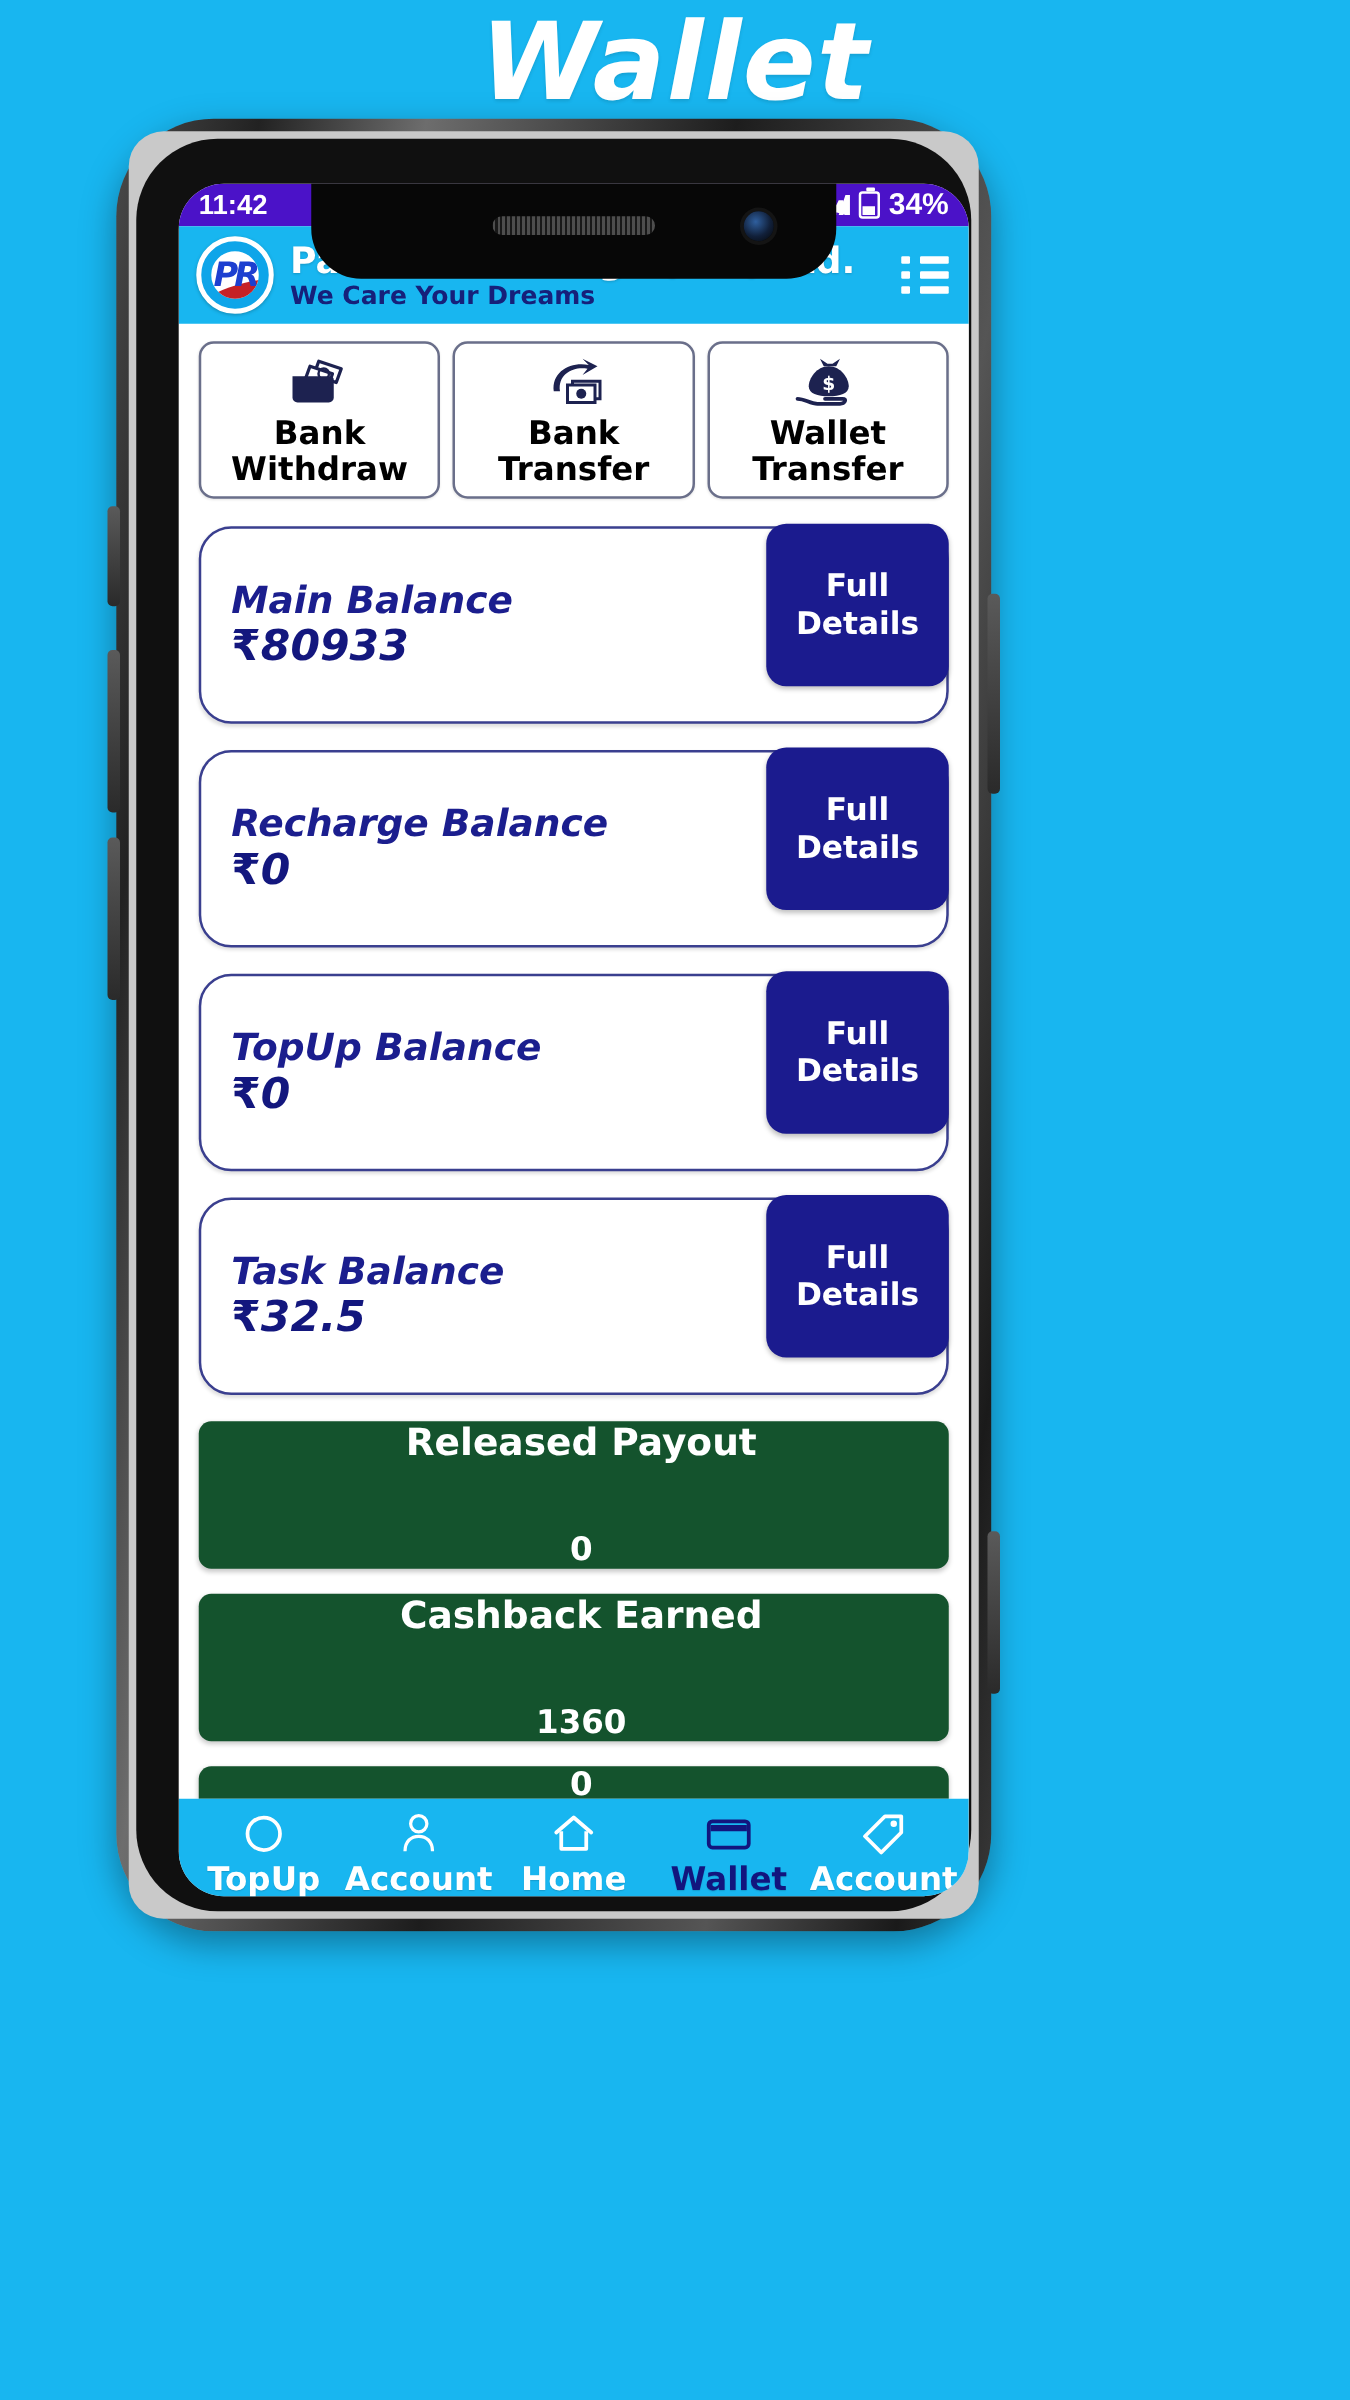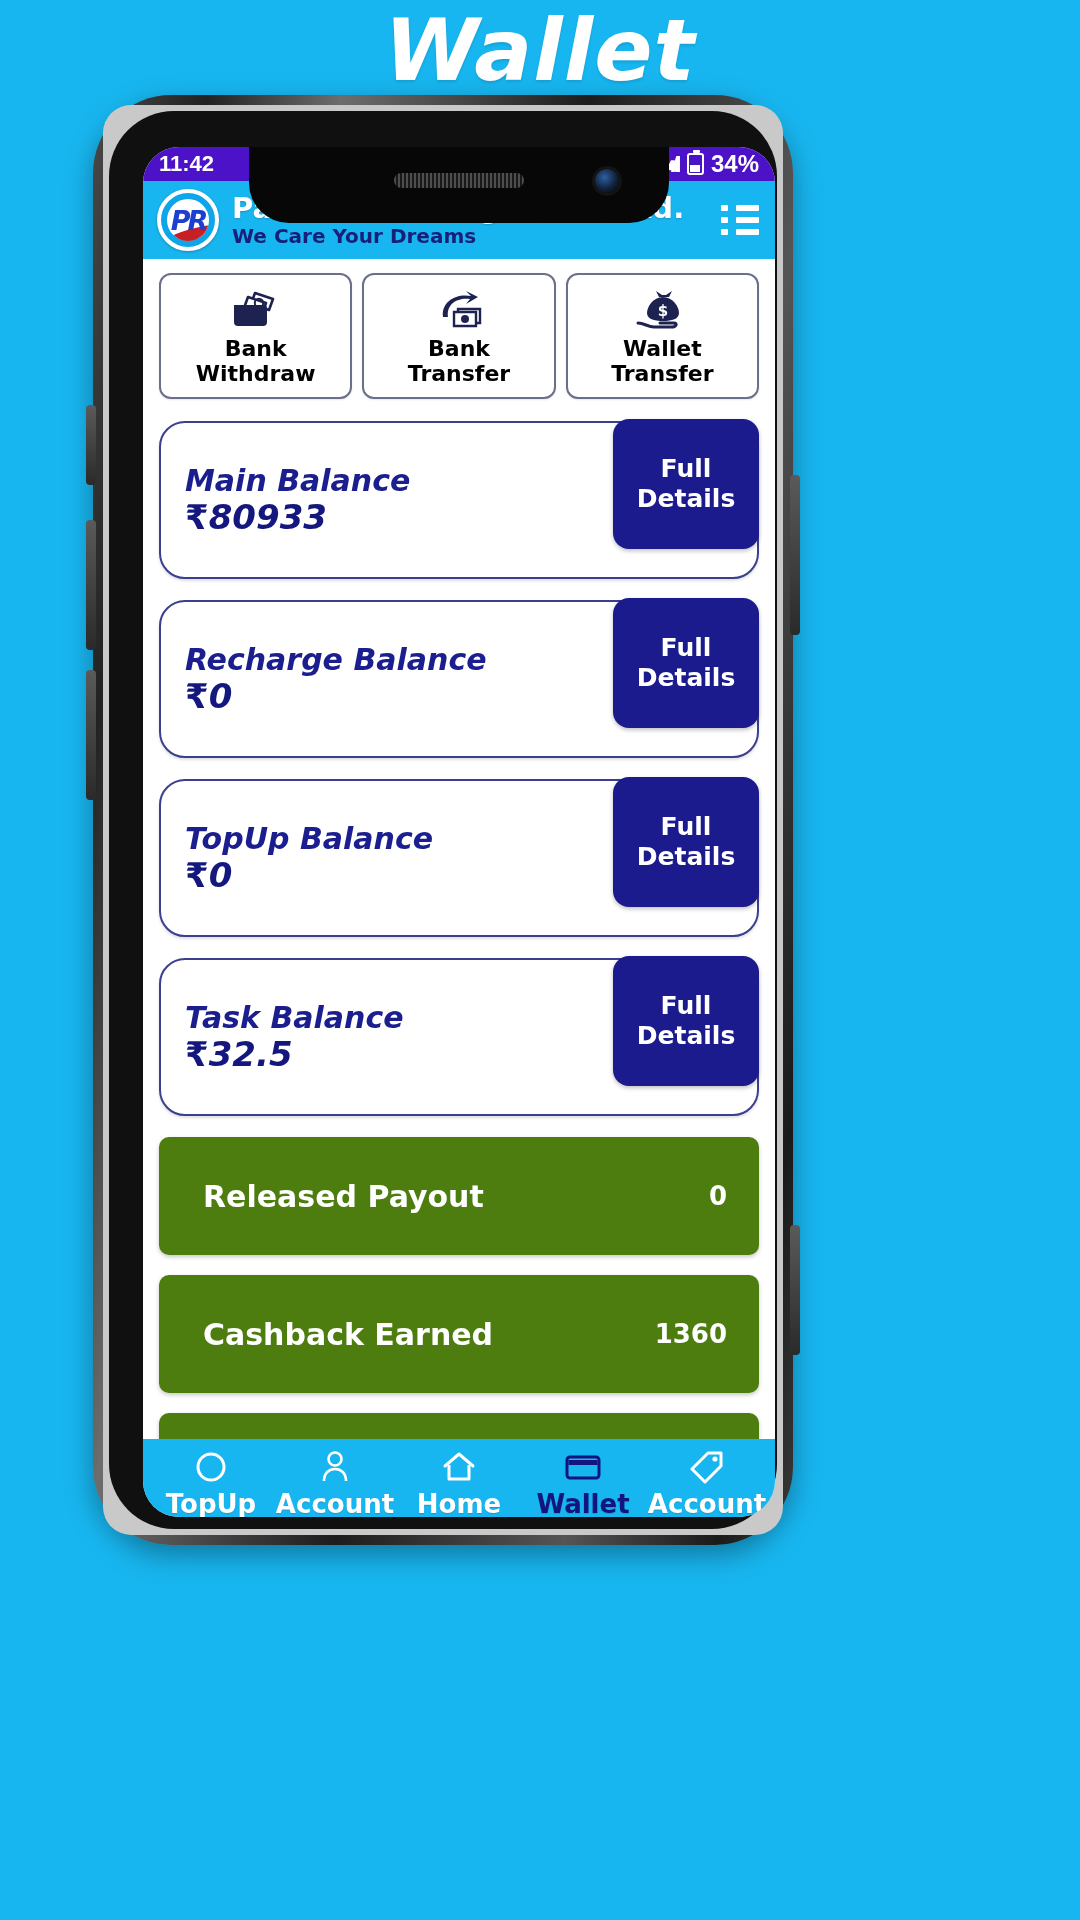--- a/index.html
+++ b/index.html
@@ -121,21 +121,21 @@
     width:62px; height:62px; border-radius:50%;
     background:#ffffff;
     border:3px solid #ffffff;
     display:flex; align-items:center; justify-content:center;
     flex:0 0 auto;
     position:relative;
     box-shadow:0 1px 3px rgba(0,0,0,.25);
   }
   .logo-ring {
     width:54px; height:54px; border-radius:50%;
-    border:6px solid #0ea5e9;
+    border:8px solid #0ea5e9;
     display:flex; align-items:center; justify-content:center;
     position:relative; overflow:hidden; background:#fff;
   }
   .logo-pr {
     font-family:"DejaVu Sans", sans-serif;
     font-weight:bold; font-style:italic;
     font-size:27px; color:#1d3fd0;
     line-height:1;
     letter-spacing:-3px;
     position:relative; z-index:2;
@@ -190,21 +190,21 @@
     background:#ffffff;
     display:flex; flex-direction:column;
     align-items:center; justify-content:center;
     gap:2px;
     box-shadow:0 1px 2px rgba(0,0,0,.10);
   }
   .tile-icon { height:46px; display:flex; align-items:flex-end; justify-content:center; }
   .tile-label {
     text-align:center;
     color:#000000;
-    font-size:22px; font-weight:bold;
+    font-size:26px; font-weight:bold;
     font-family:"DejaVu Sans", sans-serif;
     line-height:1.12;
     margin-top:4px;
   }
 
   
   .bal-list { margin-top:22px; display:flex; flex-direction:column; gap:21px; }
   .bal-card {
     position:relative;
     height:158px;
@@ -242,26 +242,27 @@
     font-size:25px; font-weight:bold;
     font-family:"DejaVu Sans", sans-serif;
     line-height:1.2;
     box-shadow:0 2px 4px rgba(0,0,0,.25);
   }
 
   
   .stat-list { margin-top:21px; display:flex; flex-direction:column; gap:20px; }
   .stat-bar {
     height:118px;
-    background:#4d7c0f;
+    background:#14532d;
     border-radius:10px;
     display:flex; align-items:center; justify-content:space-between;
     padding:0 32px 0 44px;
     color:#ffffff;
     box-shadow:0 2px 4px rgba(0,0,0,.22);
+    flex-direction:column;
   }
   .stat-label {
     font-size:30px; font-weight:bold;
     font-family:"DejaVu Sans", sans-serif;
   }
   .stat-value {
     font-size:26px; font-weight:bold;
     font-family:"DejaVu Sans", sans-serif;
   }
 

